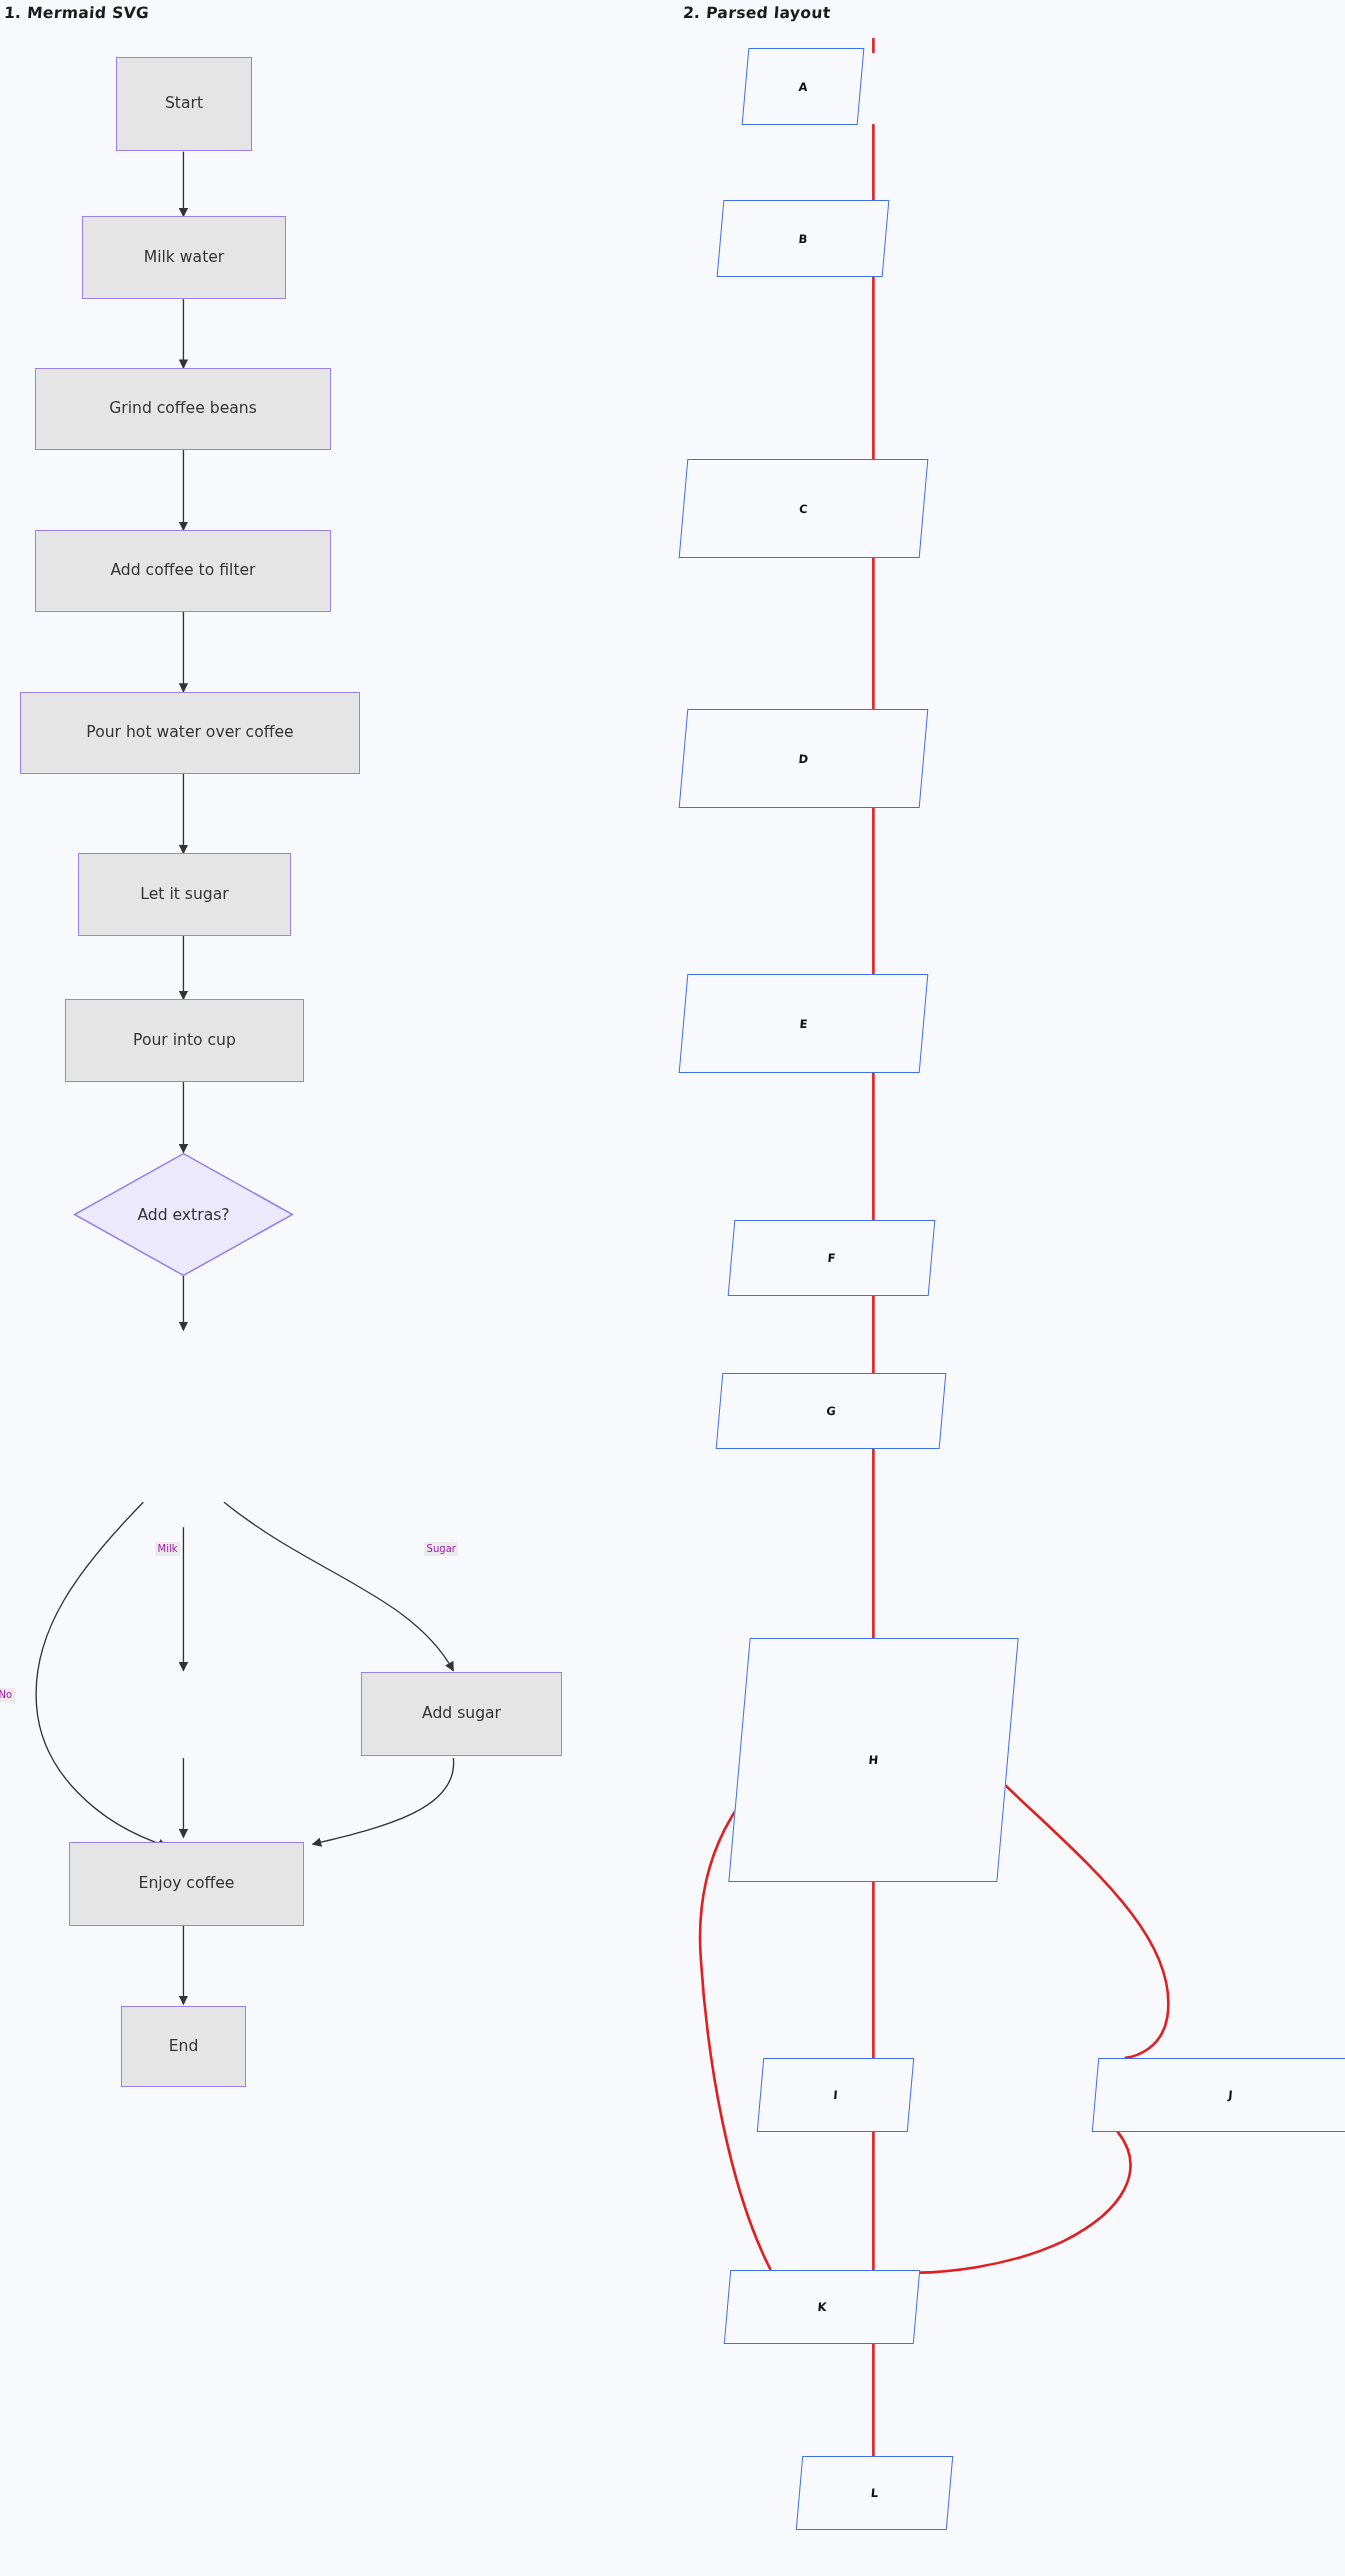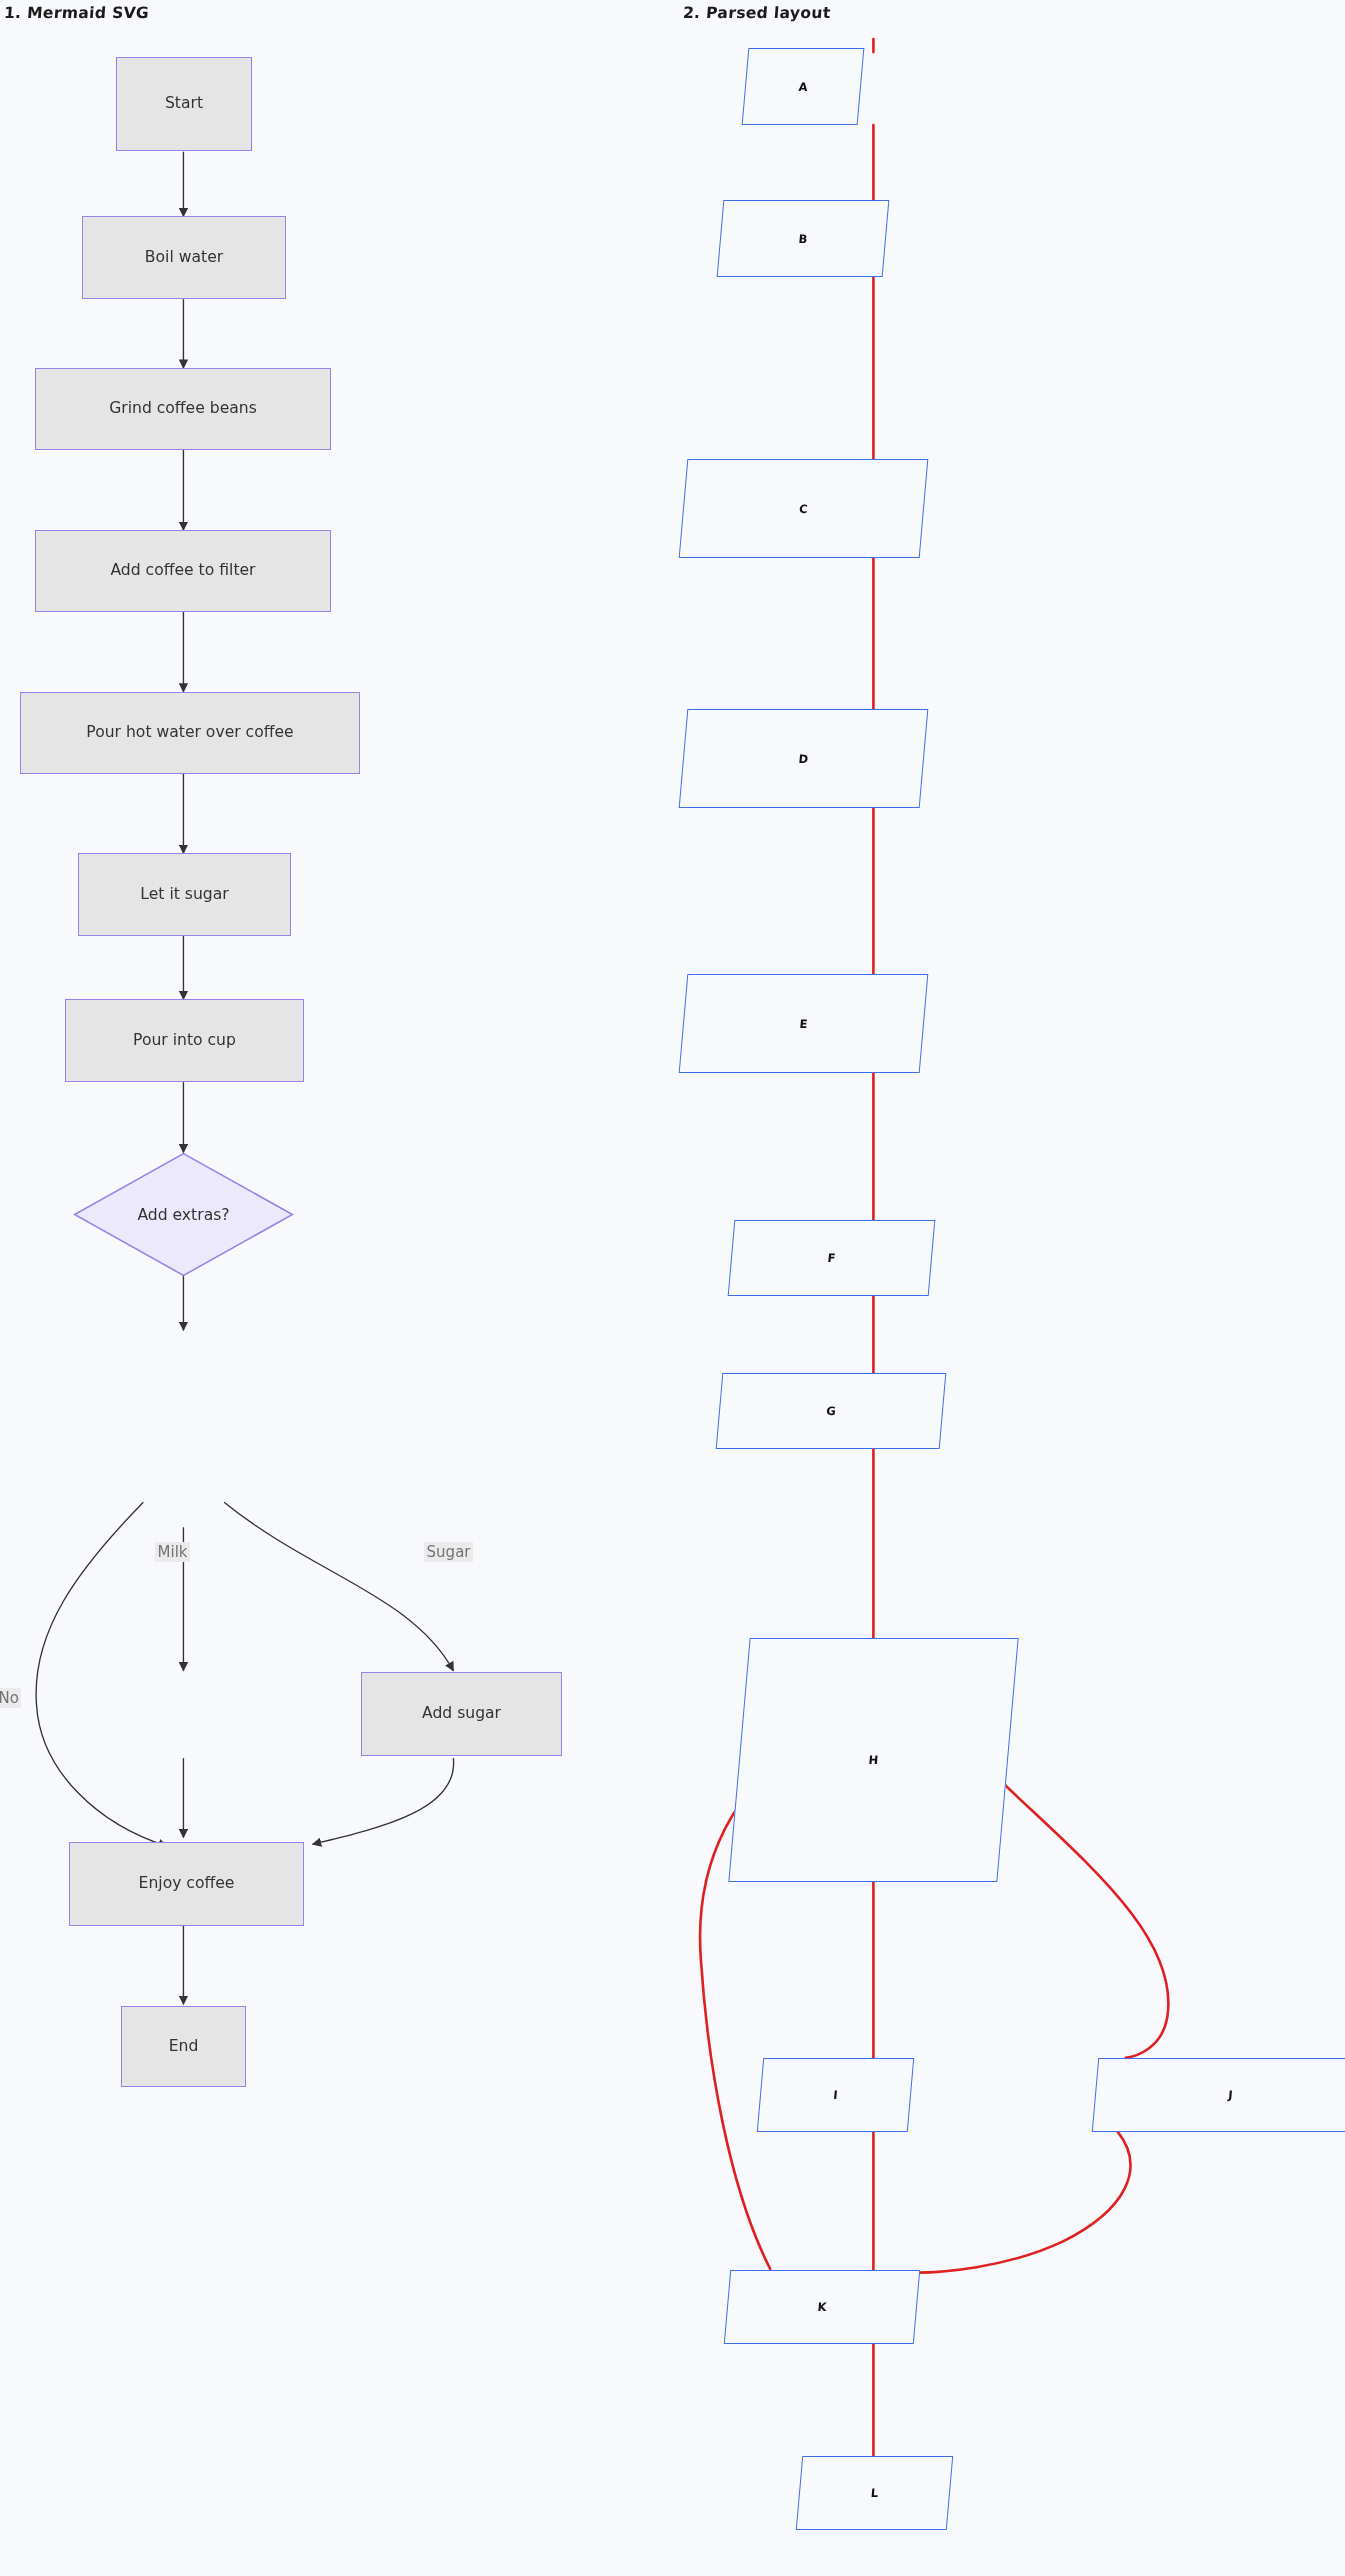--- a/index.html
+++ b/index.html
@@ -68,22 +68,22 @@
   .mdiamond .dlabel {
     position: relative;
     z-index: 2;
     color: #333333;
     font-size: 15.6px;
     white-space: nowrap;
   }
   .edge-label {
     position: absolute;
     background: #eceaea;
-    color: #737373;
-    font-size: 15px;
+    color: #a21caf;
+    font-size: 10px;
     padding: 1px 2.6px;
     white-space: nowrap;
     line-height: 1.2;
   }
 
   
   .pnode {
     position: absolute;
     background: #f8f9fc;
     border: 1.6px solid #3f6fe8;
@@ -132,21 +132,21 @@
       <path d="M 352 3373 L 352 3525"></path>
 
       <path d="M 870 3373 C 880 3470 740 3505 600 3538"></path>
 
       <path d="M 352 3695 L 352 3845"></path>
     </g>
   </svg>
 
   <div class="mnode" style="left:116px; top:57px; width:136px; height:94px;">Start</div>
 
-  <div class="mnode" style="left:82px; top:216px; width:204px; height:83px;">Boil water</div>
+  <div class="mnode" style="left:82px; top:216px; width:204px; height:83px;">Milk water</div>
 
   <div class="mnode" style="left:35px; top:368px; width:296px; height:82px; padding:0 21px;">Grind coffee beans</div>
 
   <div class="mnode" style="left:35px; top:530px; width:296px; height:82px; padding:16px 21px;">Add coffee to filter</div>
 
   <div class="mnode" style="left:20px; top:692px; width:340px; height:82px; padding:0 11px;">Pour hot water over coffee</div>
 
   <div class="mnode" style="left:78px; top:853px; width:213px; height:83px;">Let it sugar</div>
 
   <div class="mnode" style="left:65px; top:999px; width:239px; height:83px;">Pour into cup</div>

